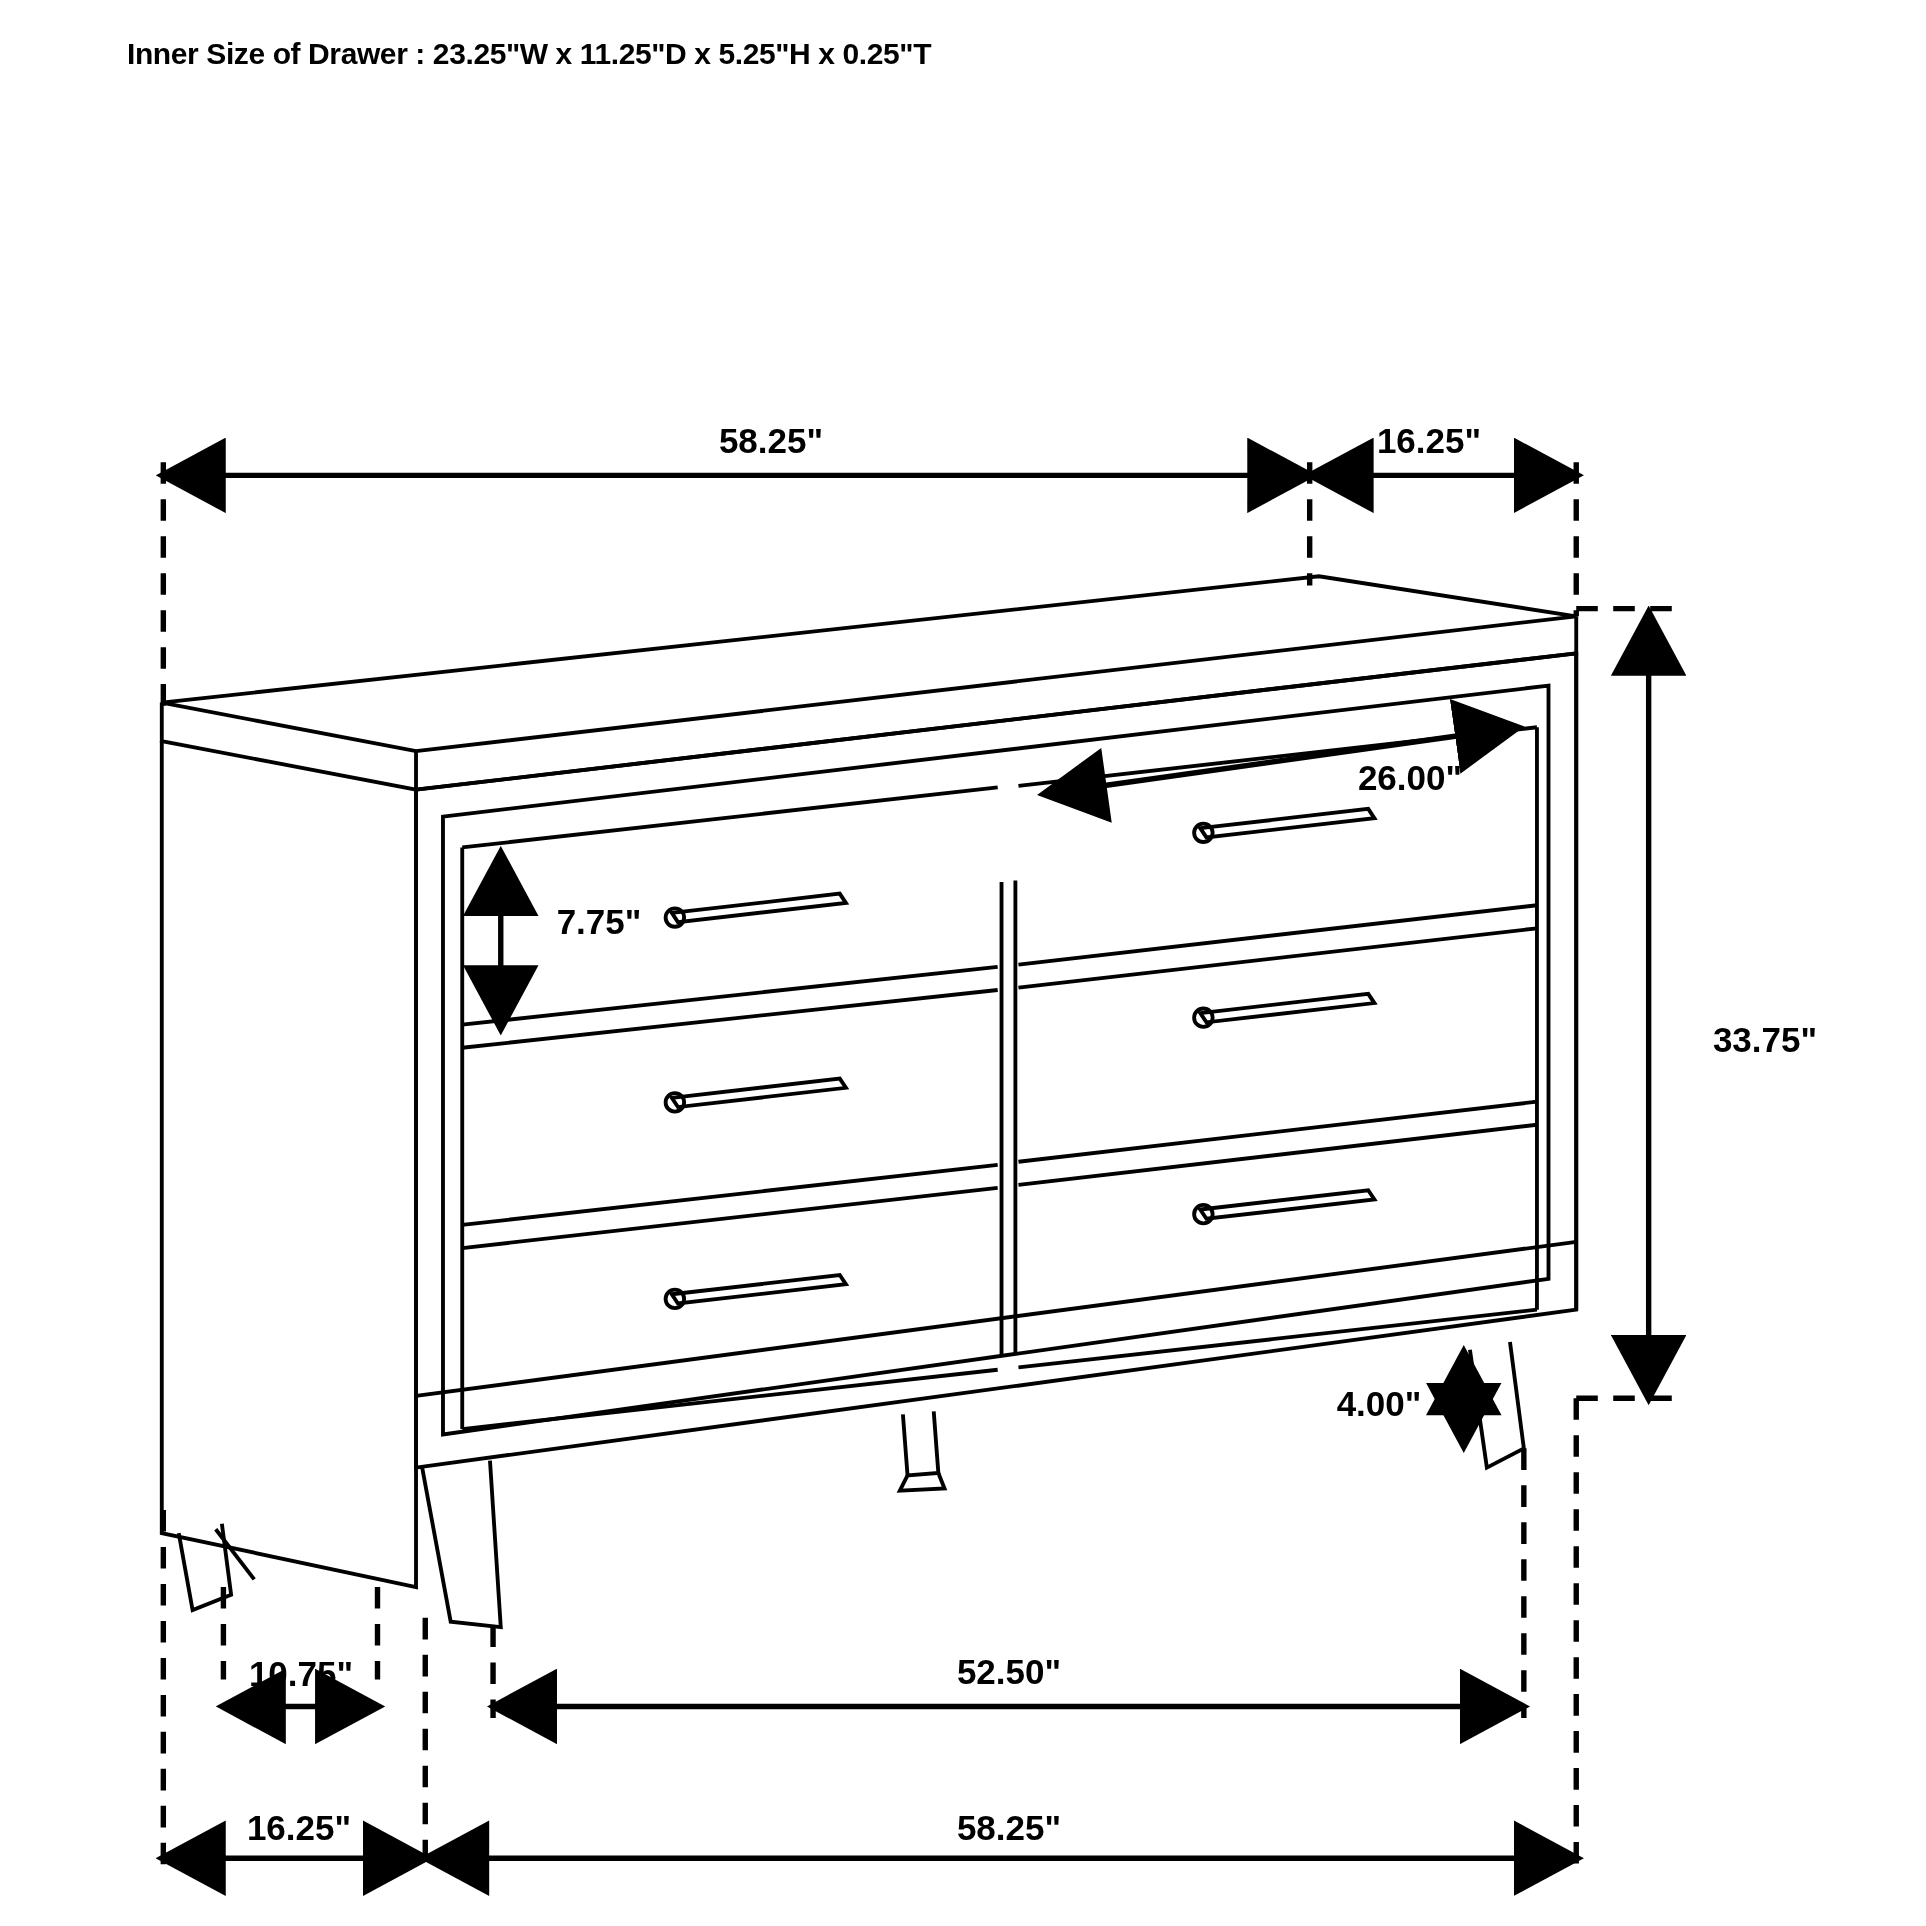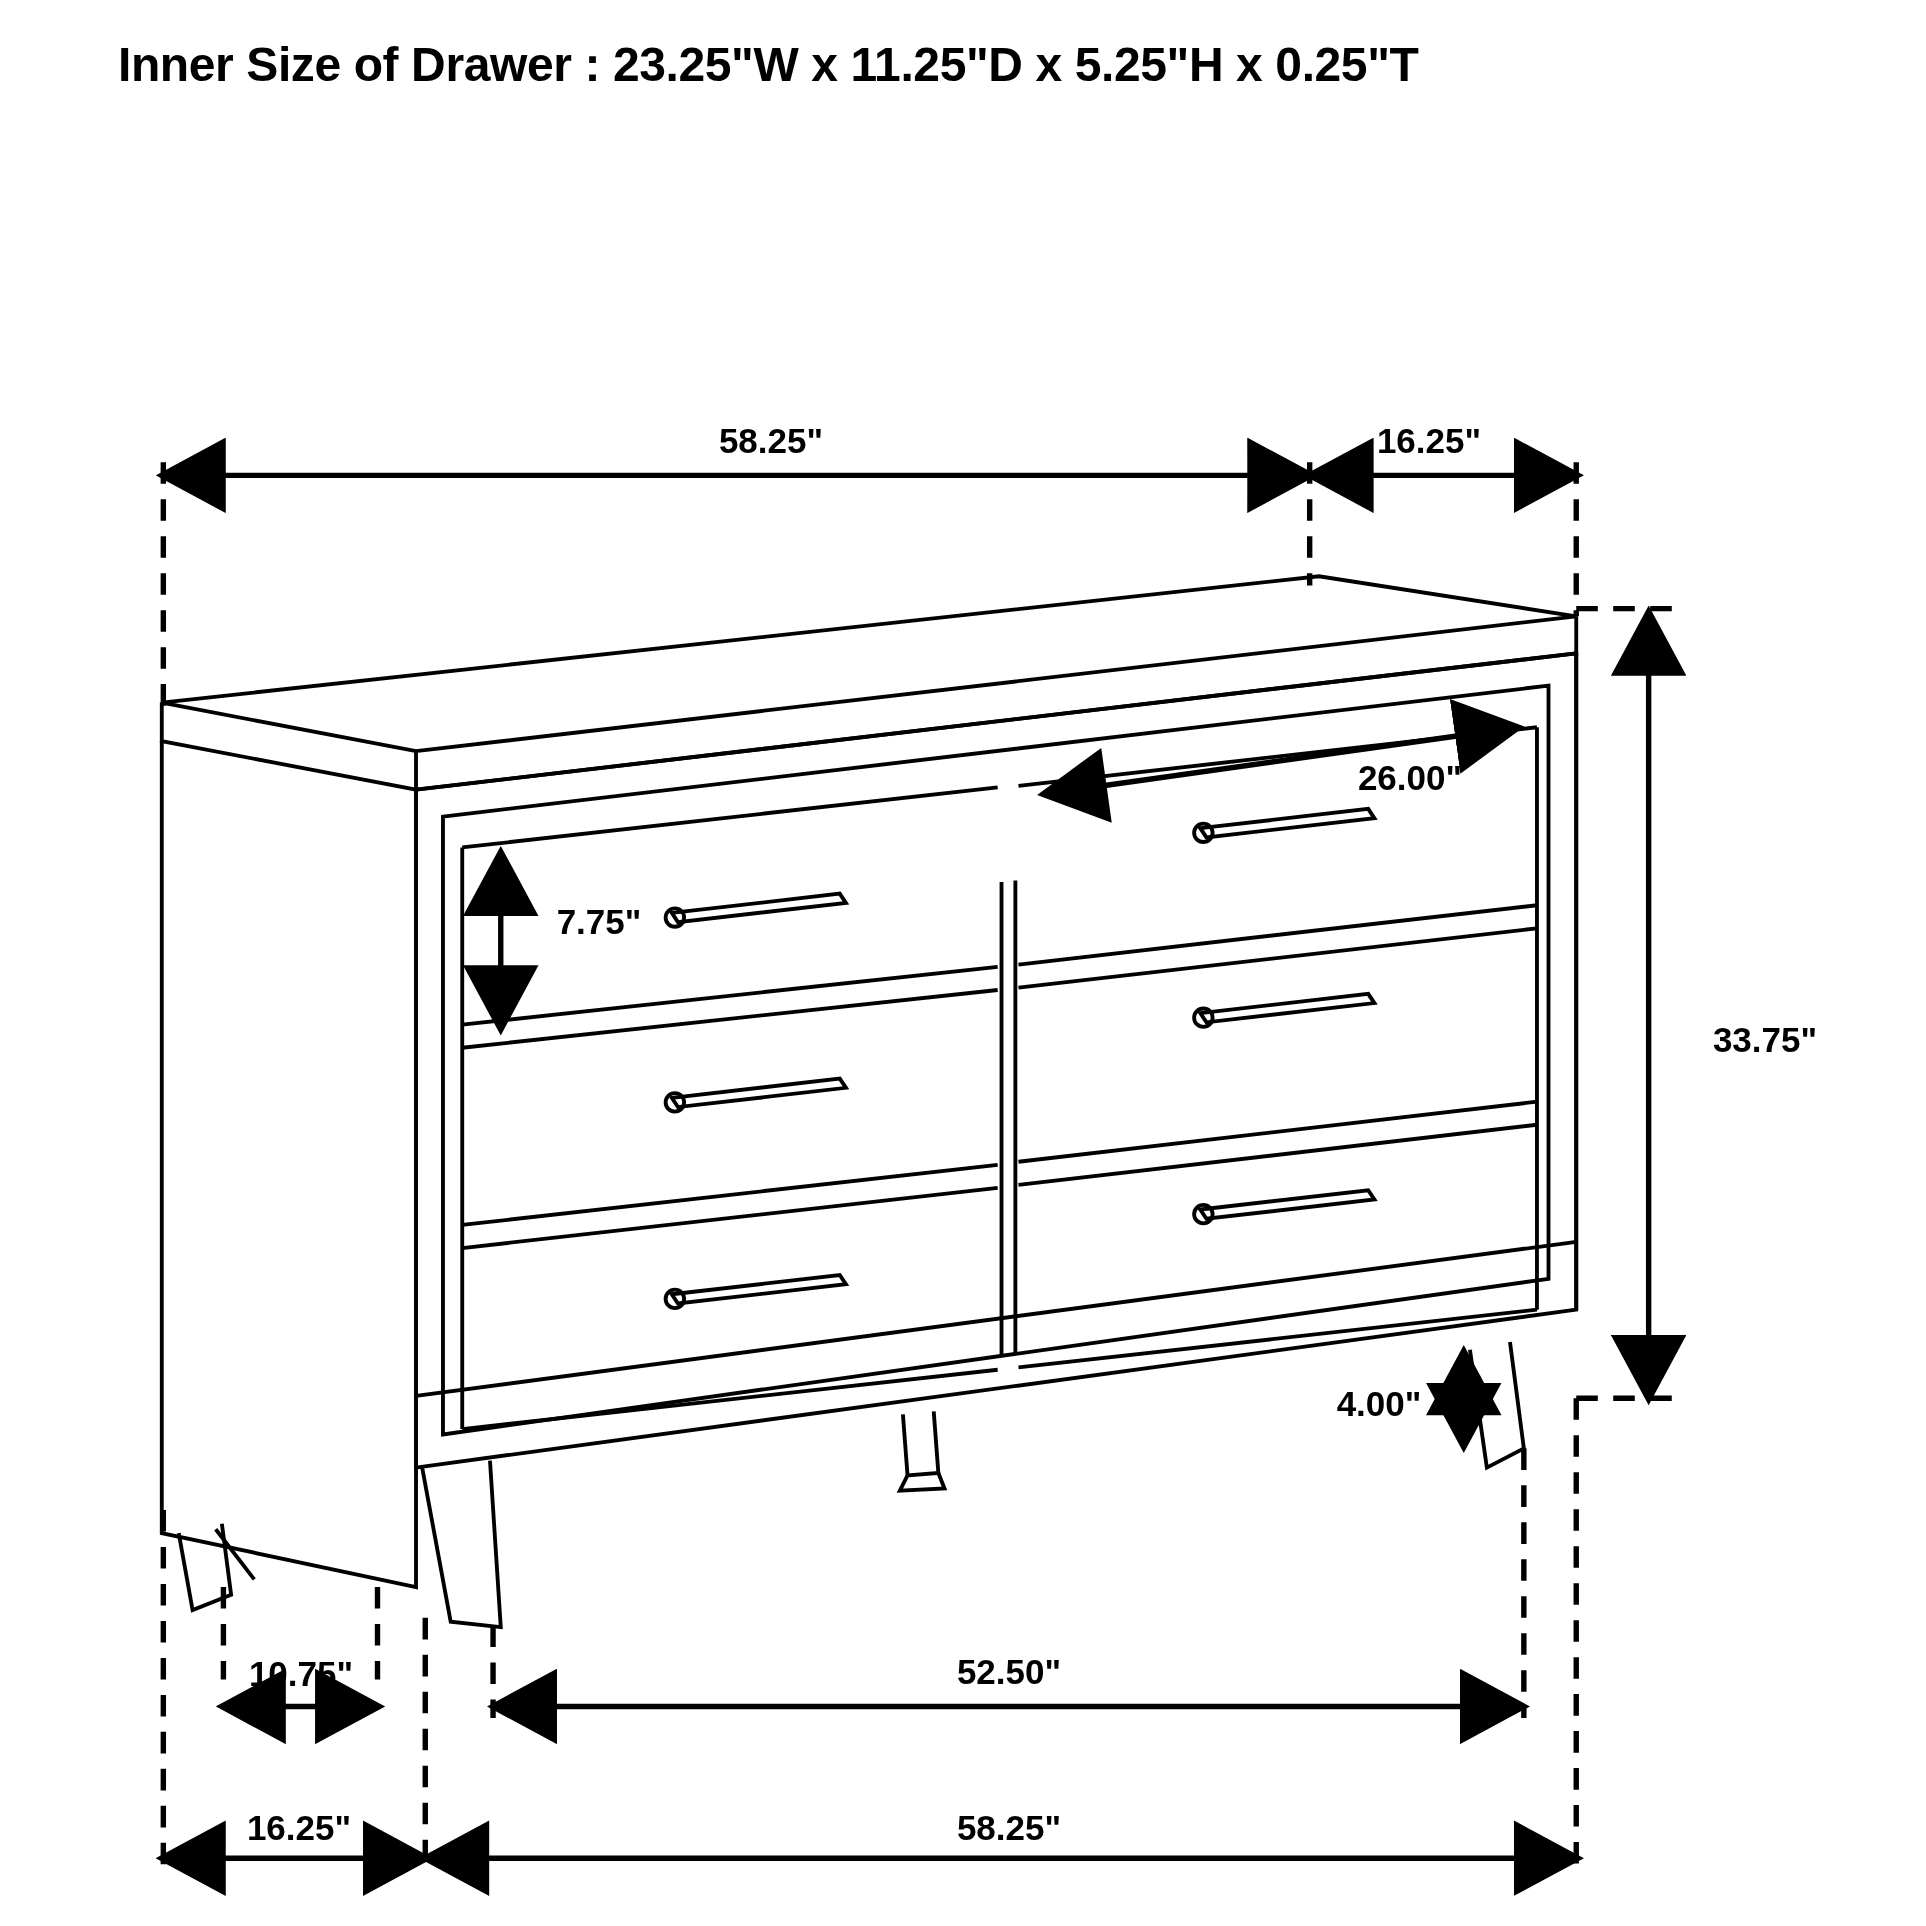--- a/index.html
+++ b/index.html
@@ -16,23 +16,23 @@
     overflow: hidden;
   }
   #diagram-root {
     position: absolute;
     left: 0; top: 0;
     width: 1926px;
     height: 1926px;
   }
   #title {
     position: absolute;
-    left: 118px;
+    left: 127px;
     top: 37px;
-    font-size: 48px;
+    font-size: 30px;
     font-weight: bold;
     letter-spacing: -0.4px;
     white-space: nowrap;
   }
   svg#drawing {
     position: absolute;
     left: 0; top: 0;
     width: 1926px;
     height: 1926px;
   }

